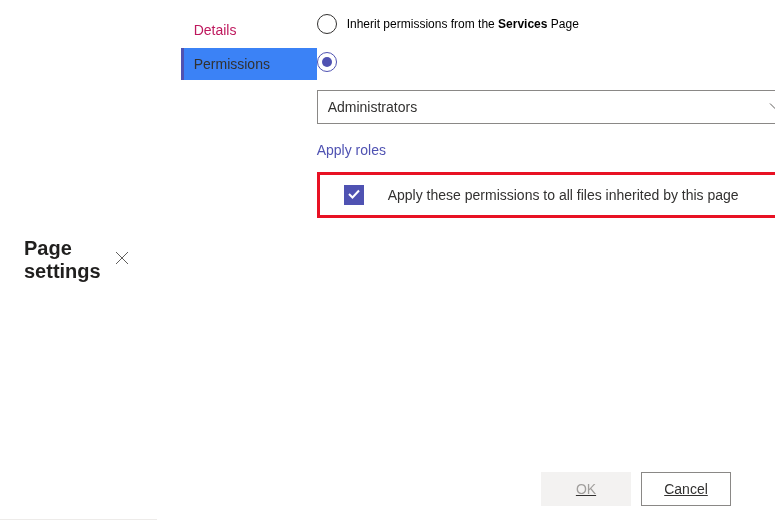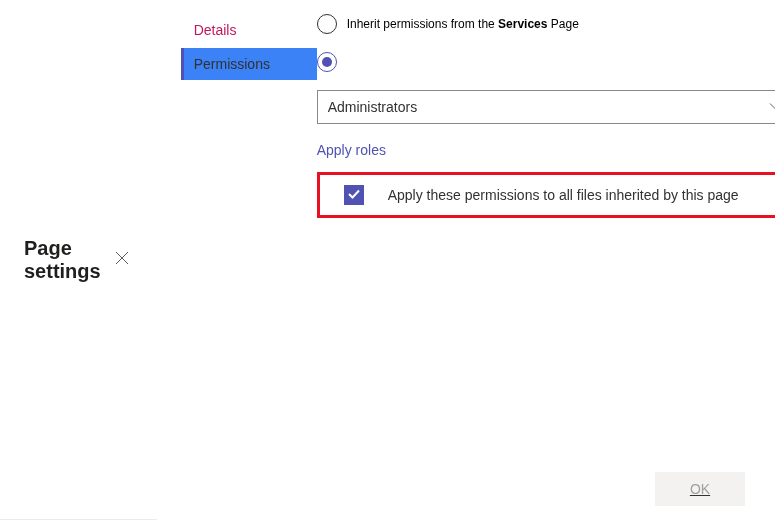--- a/index.html
+++ b/index.html
@@ -125,21 +125,21 @@
     background: #4f52b2;
     display: flex; align-items: center; justify-content: center;
     flex-shrink: 0;
     cursor: pointer;
   }
   .checkbox svg { width: 14px; height: 14px; }
   .check-label { font-size: 14px; color: #323130; }
 
   .footer {
     position: absolute;
-    bottom: 14px; right: 30px;
+    bottom: 14px; right: 44px;
     display: flex;
     gap: 10px;
     text-decoration: underline;
   }
   .btn {
     min-width: 90px;
     height: 34px;
     display: flex; align-items: center; justify-content: center;
     font-size: 14px;
     cursor: pointer;
@@ -219,15 +219,16 @@
         </div>
         <div class="check-label">Apply these permissions to all files inherited by this page</div>
       </div>
 
     </div>
 
   </div>
 
   <div class="footer">
     <div class="btn primary">OK</div>
+    <div class="btn secondary">Cancel</div>
   </div>
 
 </div>
 
 </body></html>

